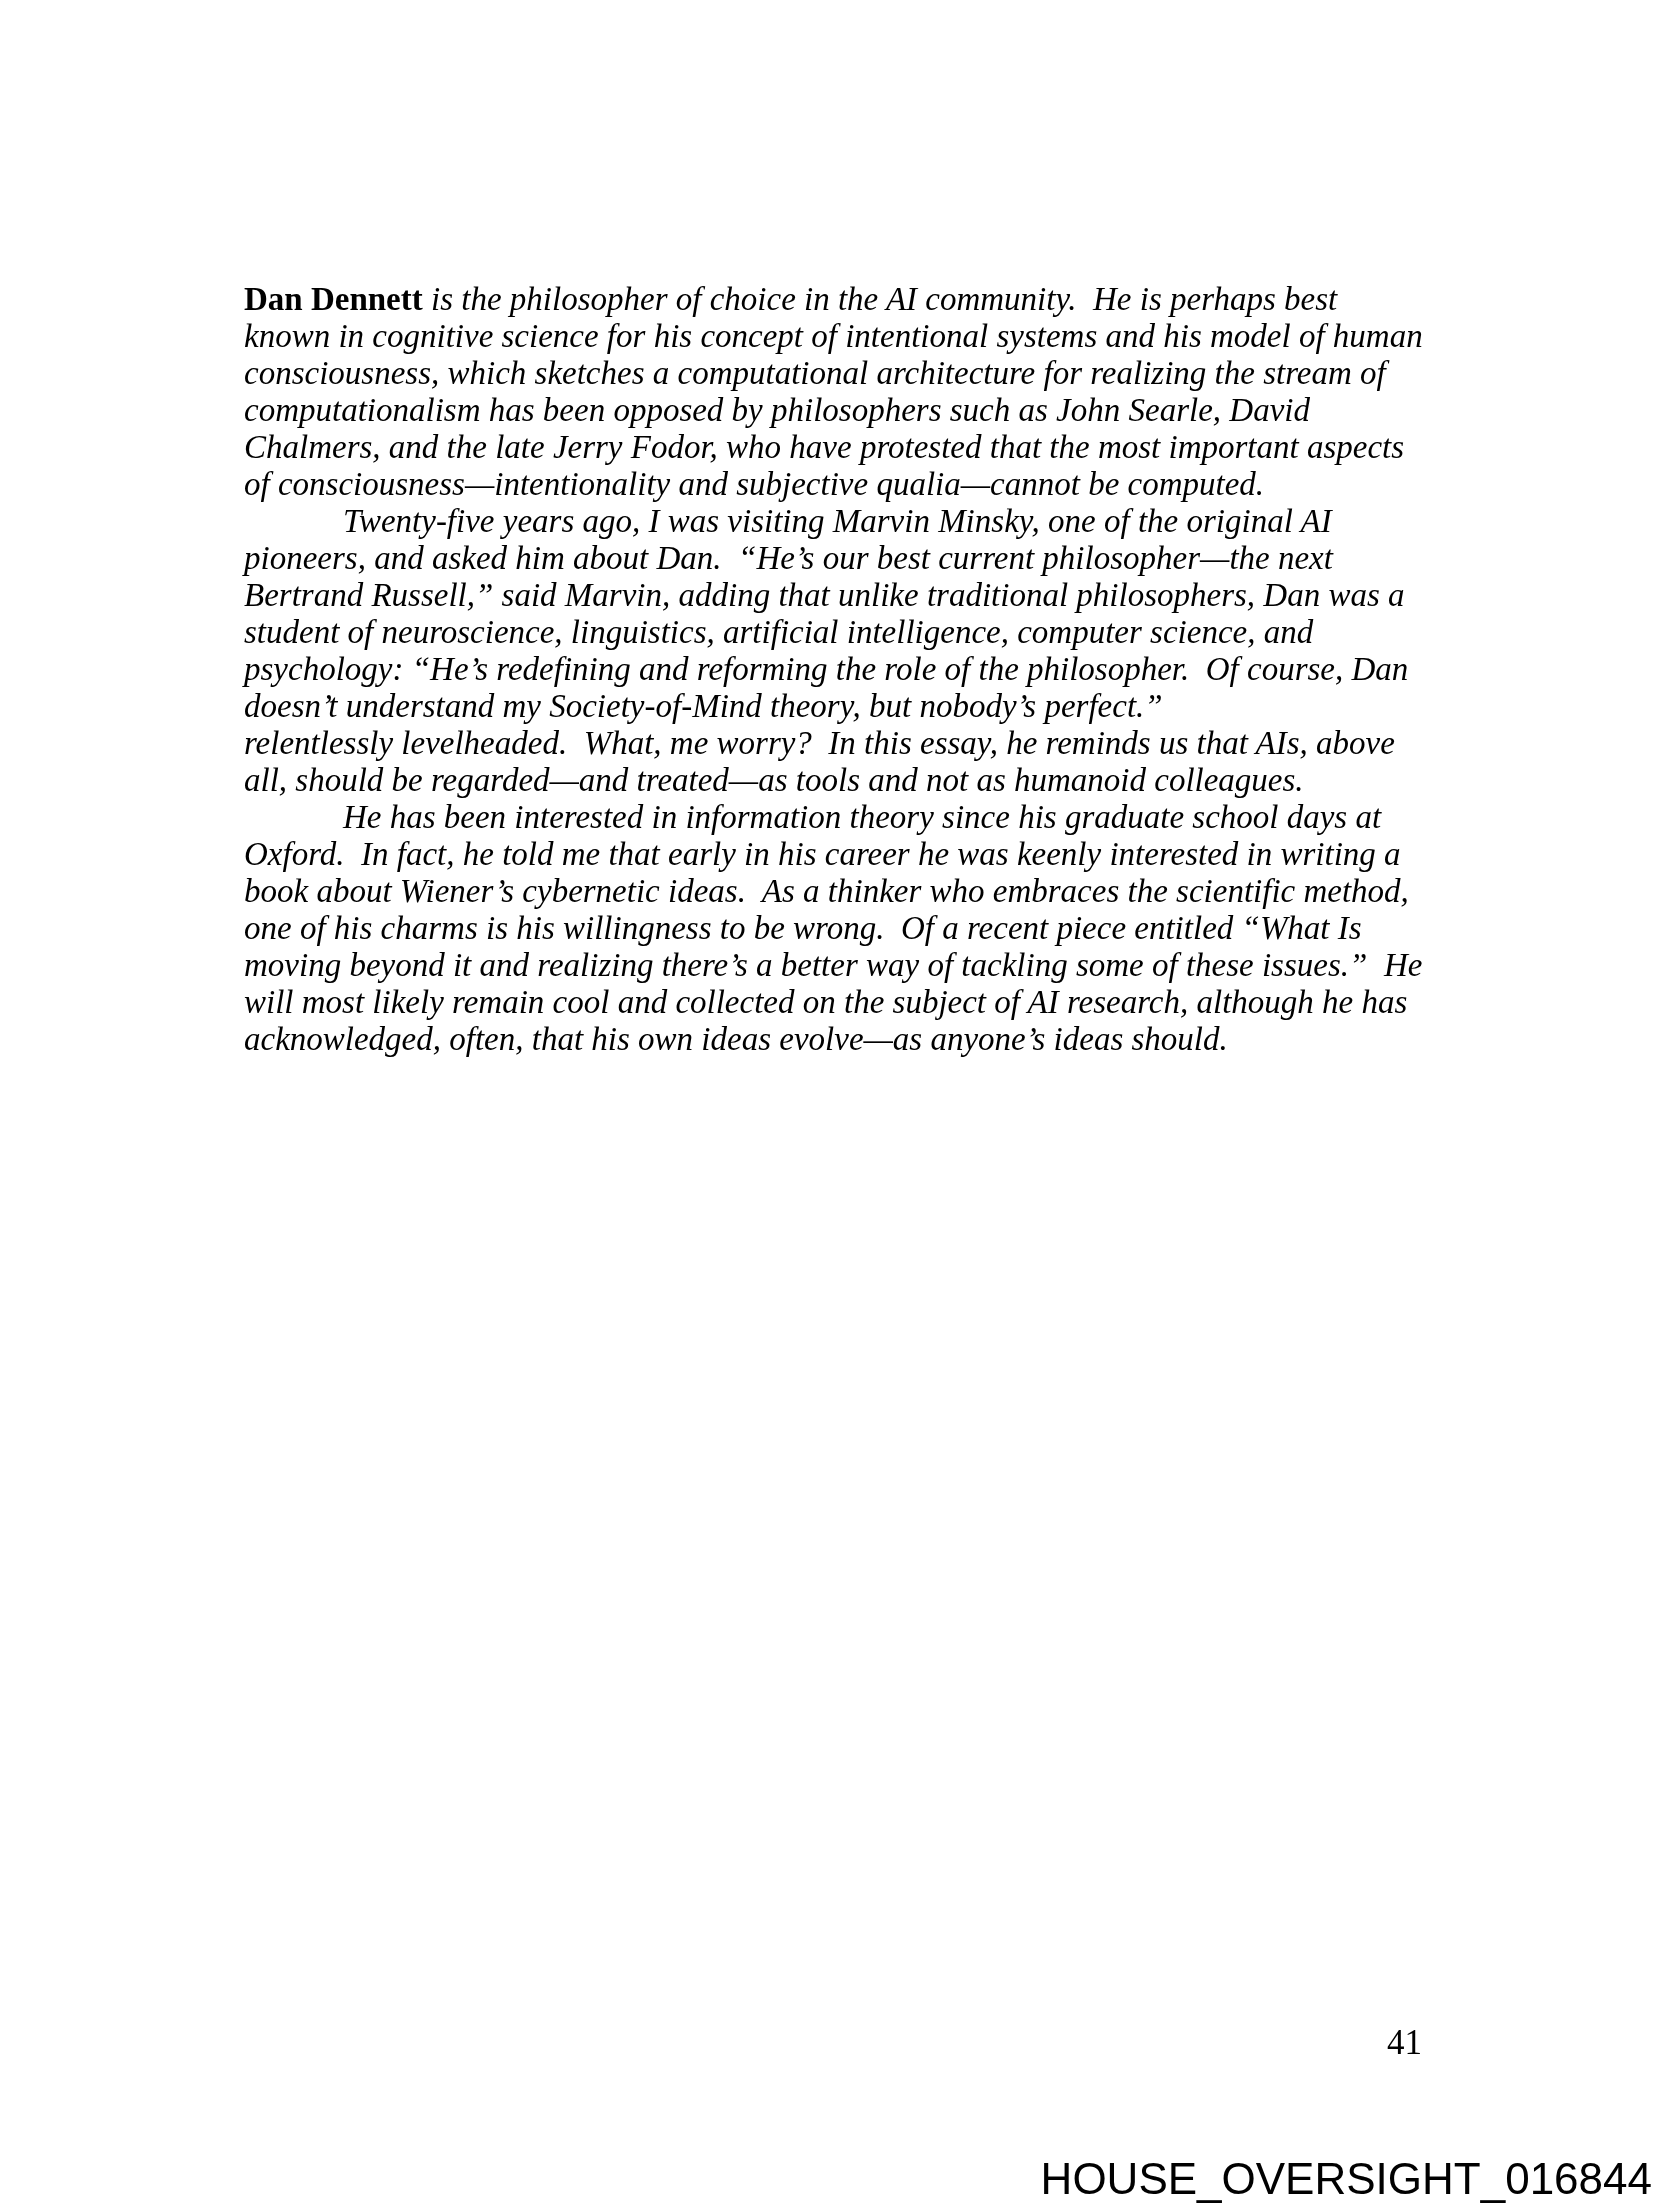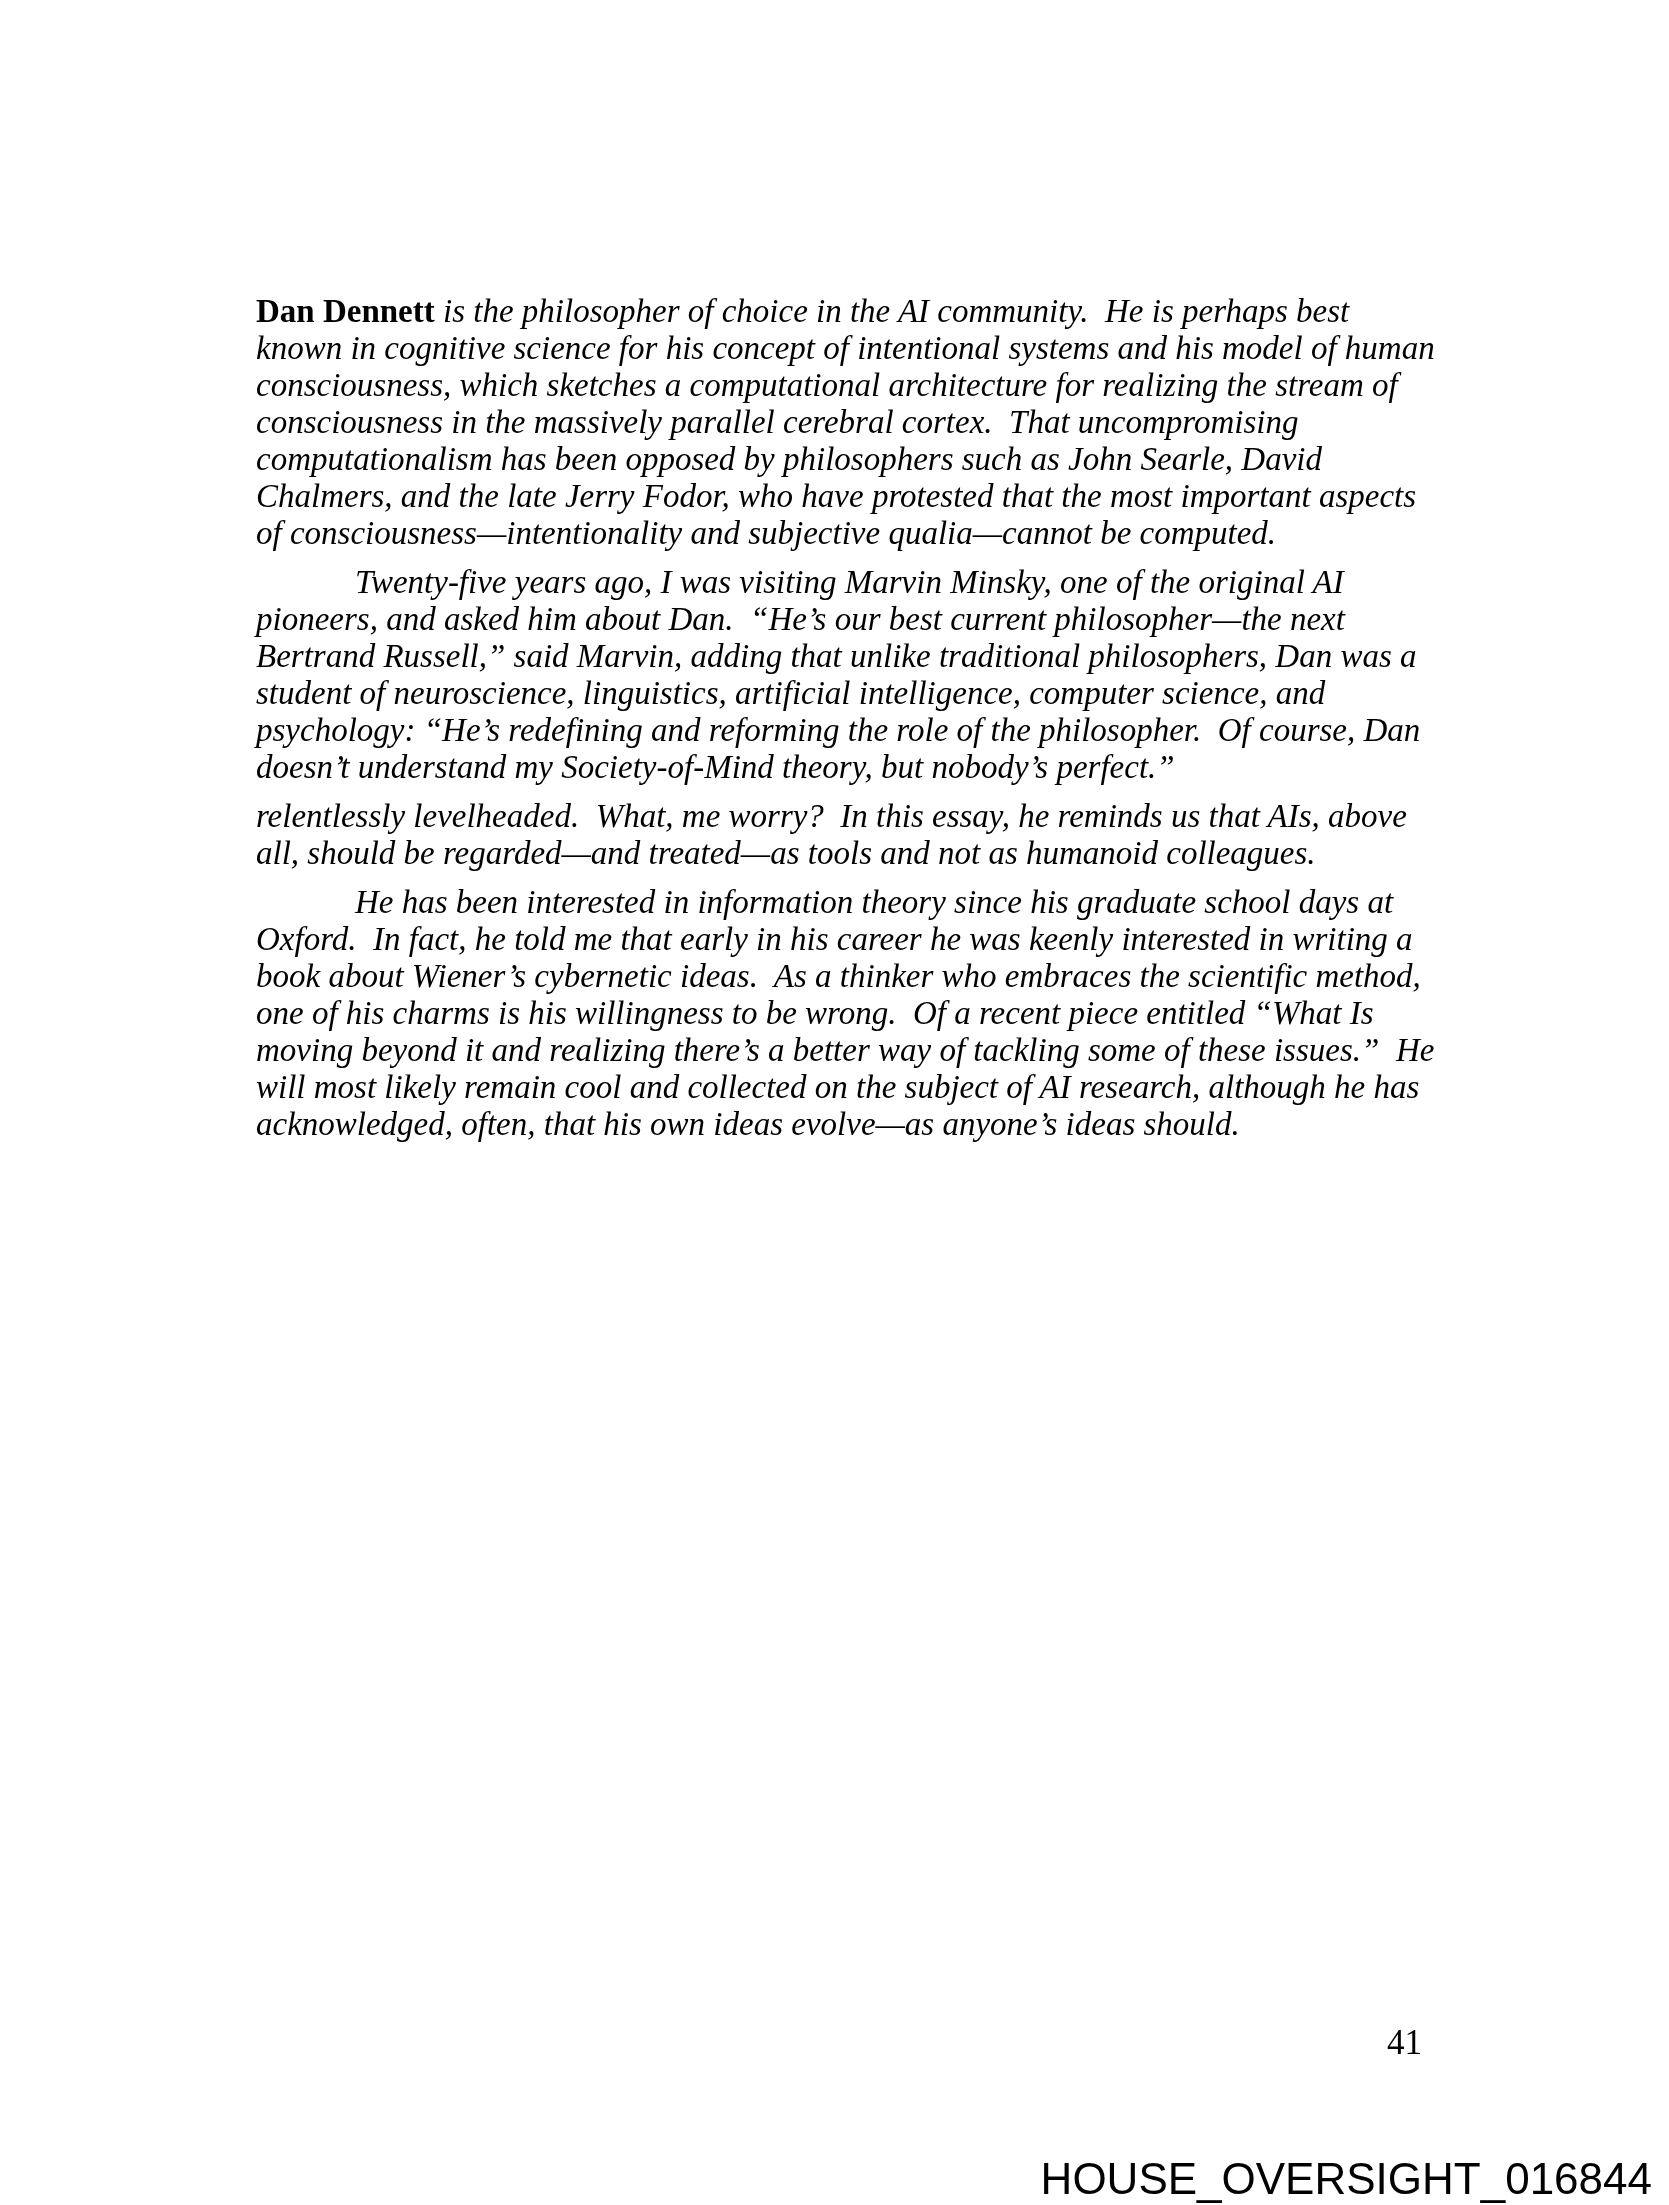--- a/index.html
+++ b/index.html
@@ -22,21 +22,21 @@
     width: 1669px;
     height: 2205px;
     background: #ffffff;
   }
   .text-block {
     position: absolute;
     left: 244px;
     top: 281px;
     width: 1188px;
   }
-  .para { margin: 12px; padding: 0; }
+  .para { margin: 0; padding: 0; }
   .line {
     font-style: italic;
     font-weight: 400;
     font-size: 33px;
     line-height: 37px;
     white-space: pre;
     color: #000000;
   }
   .line.indent {
     padding-left: 99px;
@@ -69,21 +69,20 @@
 </head>
 <body>
 
 <div class="page">
 
   <div class="text-block">
       <div class="para">
         <div class="line"><b class="lead">Dan Dennett</b> is the philosopher of choice in the AI community.  He is perhaps best</div>
         <div class="line">known in cognitive science for his concept of intentional systems and his model of human</div>
         <div class="line">consciousness, which sketches a computational architecture for realizing the stream of</div>
-        <div class="line">consciousness in the massively parallel cerebral cortex.  That uncompromising</div>
         <div class="line">computationalism has been opposed by philosophers such as John Searle, David</div>
         <div class="line">Chalmers, and the late Jerry Fodor, who have protested that the most important aspects</div>
         <div class="line">of consciousness—intentionality and subjective qualia—cannot be computed.</div>
       </div>
       <div class="para">
         <div class="line indent">Twenty-five years ago, I was visiting Marvin Minsky, one of the original AI</div>
         <div class="line">pioneers, and asked him about Dan.  “He’s our best current philosopher—the next</div>
         <div class="line">Bertrand Russell,” said Marvin, adding that unlike traditional philosophers, Dan was a</div>
         <div class="line">student of neuroscience, linguistics, artificial intelligence, computer science, and</div>
         <div class="line">psychology: “He’s redefining and reforming the role of the philosopher.  Of course, Dan</div>

